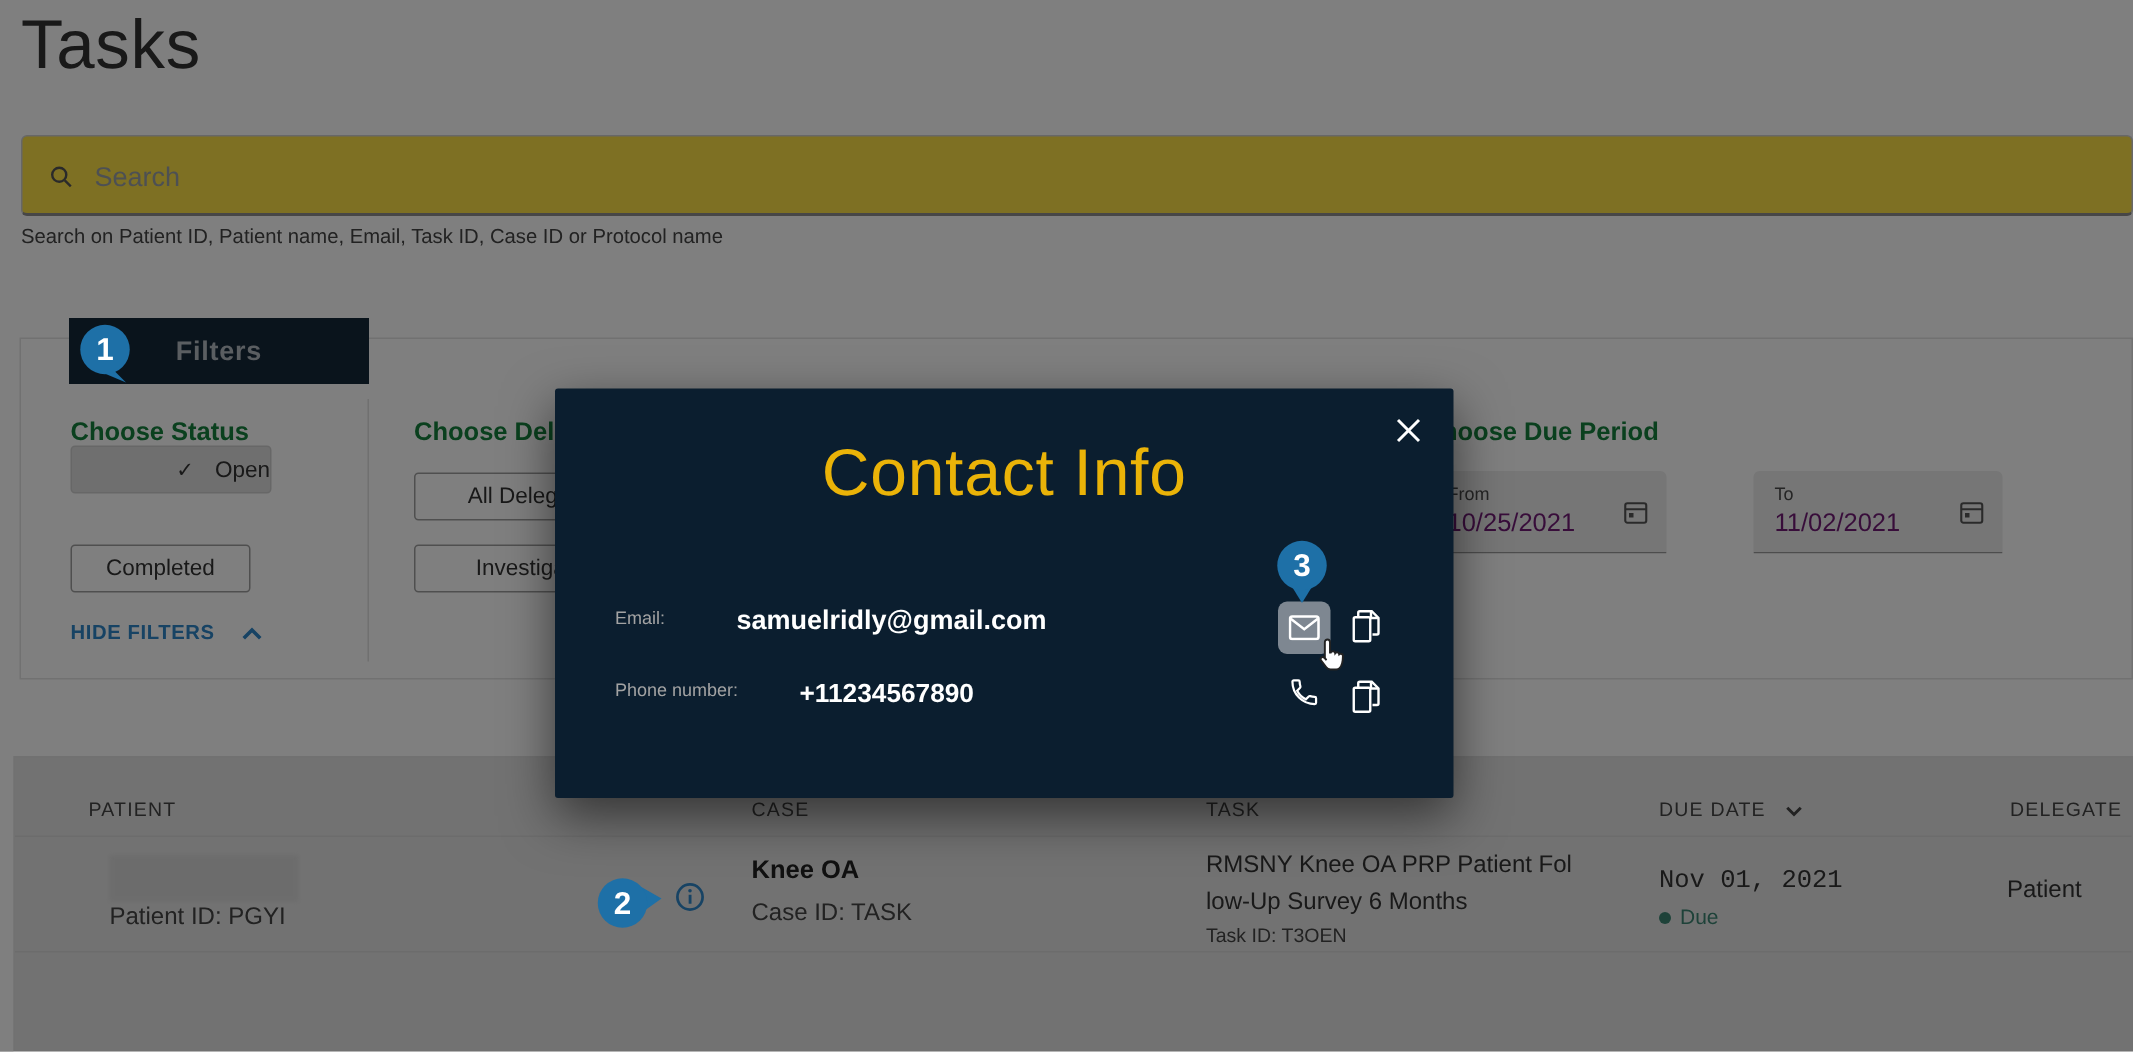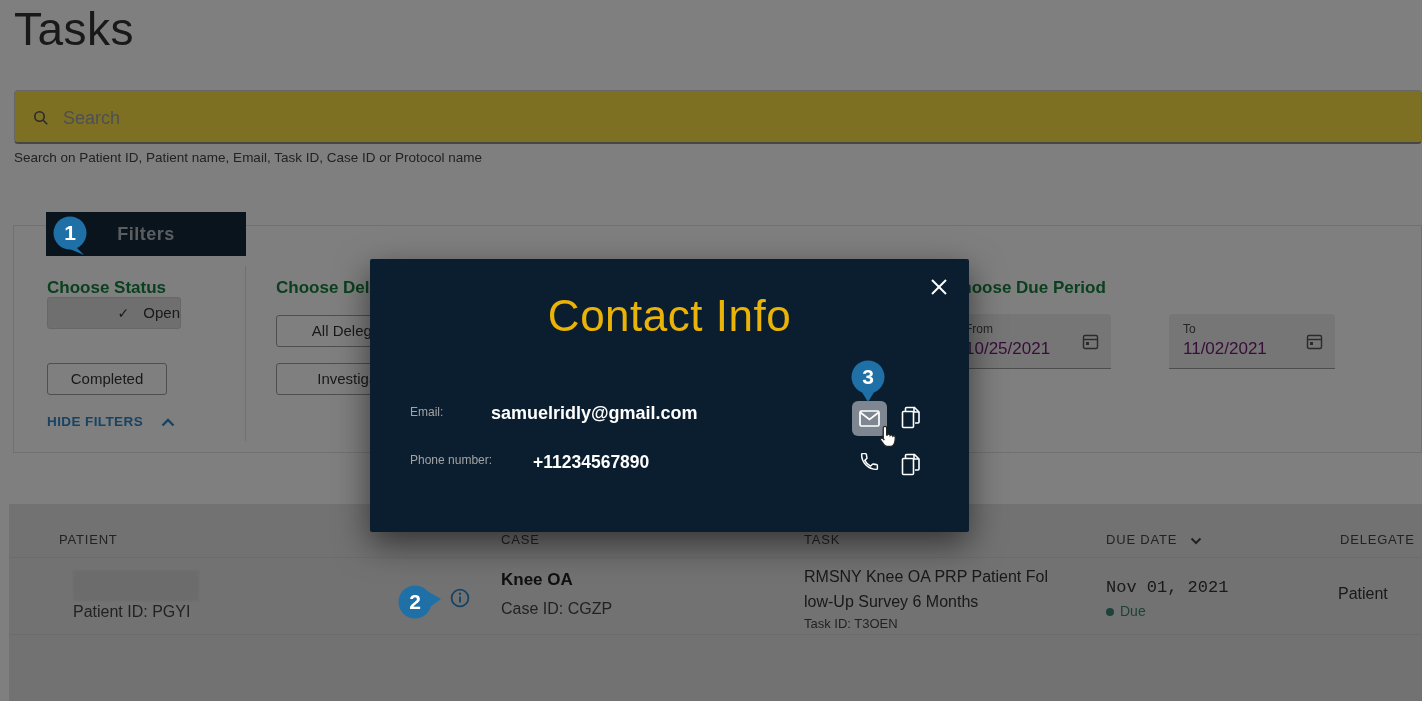--- a/index.html
+++ b/index.html
@@ -147,21 +147,21 @@
     <div class="abs redacted"></div>
     <div class="abs cell-sub" style="left:63px; top:46px;">Patient ID: PGYI</div>
 
     <svg class="abs" style="left:440px; top:31px;" width="20" height="20" viewBox="0 0 20 20">
       <circle cx="10" cy="10" r="8.4" fill="none" stroke="#2e86c8" stroke-width="1.8"></circle>
       <rect x="9.1" y="8.5" width="1.9" height="6" fill="#2e86c8"></rect>
       <circle cx="10" cy="5.8" r="1.2" fill="#2e86c8"></circle>
     </svg>
 
     <div class="abs case-name" style="left:491px; top:13px;">Knee OA</div>
-    <div class="abs cell-sub" style="left:491px; top:43px;">Case ID: CGZP</div>
+    <div class="abs cell-sub" style="left:491px; top:43px;">Case ID: TASK</div>
 
     <div class="abs task-name" style="left:794px; top:7px;">RMSNY Knee OA PRP Patient Follow-Up Survey 6 Months</div>
     <div class="abs task-id" style="left:794px; top:59px;">Task ID: T3OEN</div>
 
     <div class="abs due-date" style="left:1096px; top:21px;font-family:Liberation Mono, monospace;">Nov 01, 2021</div>
     <div class="abs due-status" style="left:1096px; top:46px;">
       <span class="due-dot"></span><span>Due</span>
     </div>
 
     <div class="abs delegate" style="left:1328px; top:28px;">Patient</div>

